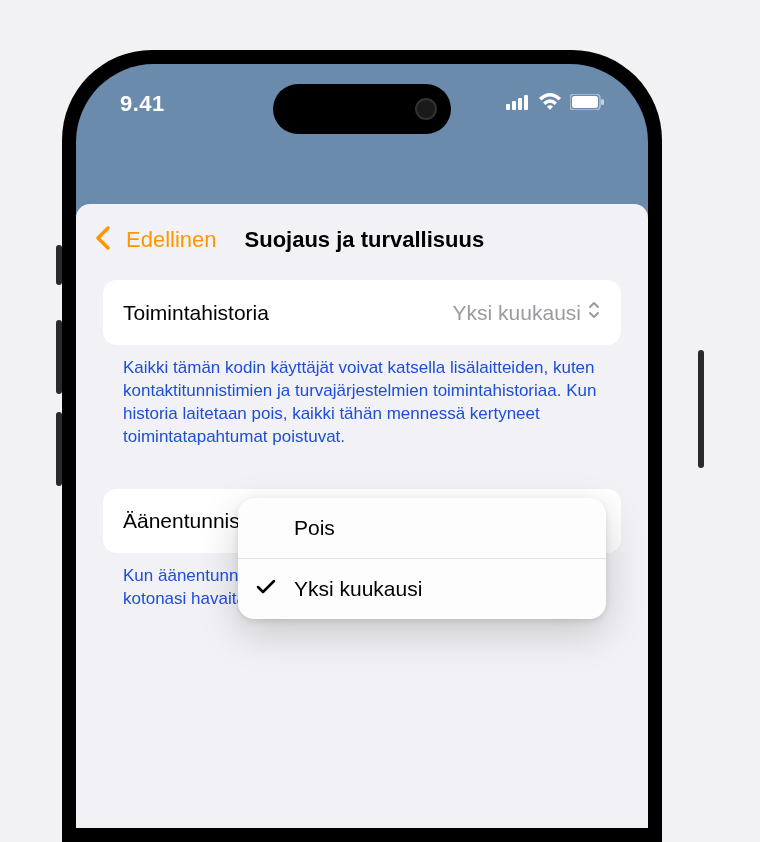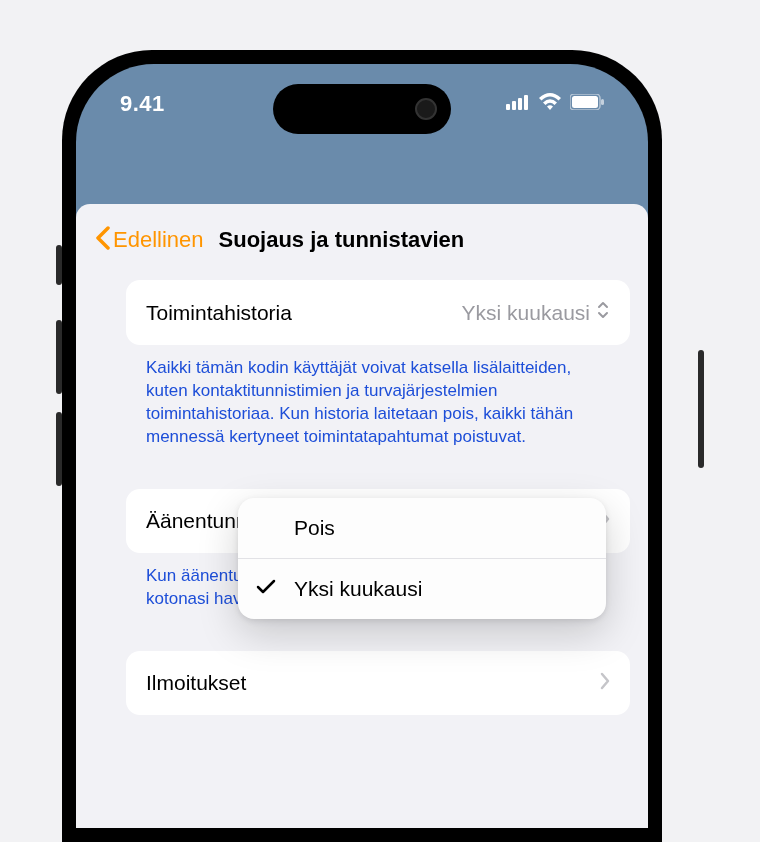--- a/index.html
+++ b/index.html
@@ -77,26 +77,26 @@
       left: 0;
       right: 0;
       bottom: 0;
       background: #f2f2f6;
       border-radius: 14px 14px 0 0;
     }
     .nav-bar {
       display: flex;
       align-items: center;
       padding: 22px 18px 20px 18px;
-      gap: 3px;
+      gap: 16px;
     }
     .back-chevron { color: #ff9500; }
     .back-label { color: #ff9500; font-size: 22px; }
     .nav-title { color: #000; font-size: 22px; font-weight: 600; margin-left: 12px; }
-    .settings-list { padding: 0 18px; margin-left: 32px; }
+    .settings-list { padding: 0 27px; }
     .settings-row {
       background: #fff;
       border-radius: 14px;
       padding: 20px 20px;
       display: flex;
       justify-content: space-between;
       align-items: center;
       margin-top: 6px;
     }
     .row-label { font-size: 21px; color: #000; }
@@ -175,21 +175,21 @@
     </div>
 
     <div class="settings-sheet">
       <div class="nav-bar">
         <span class="back-chevron">
           <svg width="16" height="24" viewBox="0 0 16 24">
               <path d="M14 2 L4 12 L14 22" stroke="#ff9500" stroke-width="3.5" fill="none" stroke-linecap="round" stroke-linejoin="round"></path>
             </svg>
         </span>
         <span class="back-label">Edellinen</span>
-        <span class="nav-title">Suojaus ja tunnistavien</span>
+        <span class="nav-title">Suojaus ja turvallisuus</span>
       </div>
 
       <div class="settings-list">
 
         <div class="settings-row">
           <span class="row-label">Toimintahistoria</span>
           <span class="row-value">
             <span>Yksi kuukausi</span>
             <span class="updown">
               <svg width="14" height="20" viewBox="0 0 14 20">
@@ -206,30 +206,20 @@
             <span>Pois</span>
             <span class="chevron-right">
               <svg width="10" height="18" viewBox="0 0 10 18">
                   <path d="M2 2 L8 9 L2 16" stroke="#c5c5c9" stroke-width="2.5" fill="none" stroke-linecap="round" stroke-linejoin="round"></path>
                 </svg>
             </span>
           </span>
         </div>
         <div class="footer-text">Kun äänentunnistus on käytössä, HomePod ilmoittaa, kun kotonasi havaitaan hälytysääni.</div>
 
-        <div class="settings-row">
-          <span class="row-label">Ilmoitukset</span>
-          <span class="row-value">
-            <span class="chevron-right">
-              <svg width="10" height="18" viewBox="0 0 10 18">
-                  <path d="M2 2 L8 9 L2 16" stroke="#c5c5c9" stroke-width="2.5" fill="none" stroke-linecap="round" stroke-linejoin="round"></path>
-                </svg>
-            </span>
-          </span>
-        </div>
 
       </div>
 
       <div class="dropdown-menu">
         <div class="menu-item">
           <span>Pois</span>
         </div>
         <div class="menu-item">
           <span class="menu-check">
             <svg width="20" height="18" viewBox="0 0 20 18">

